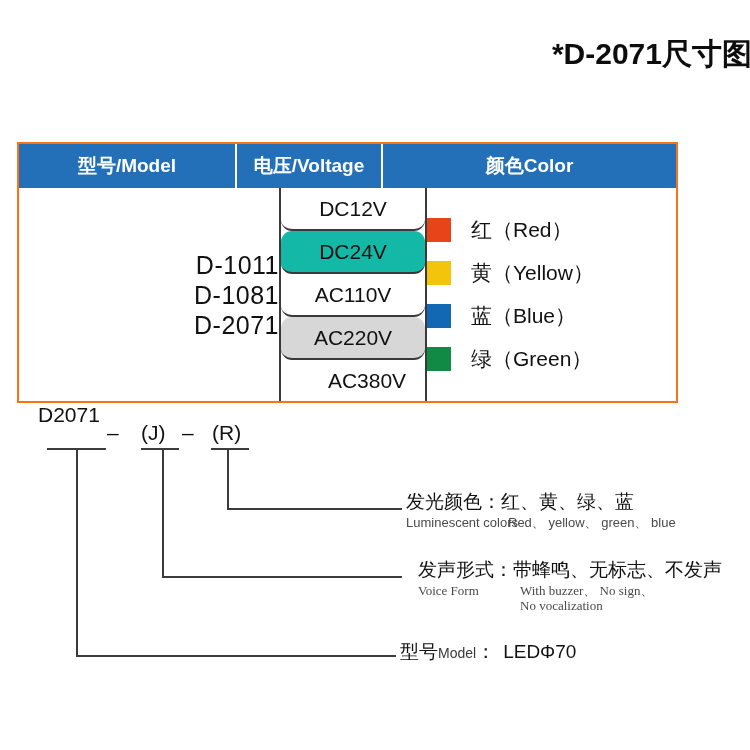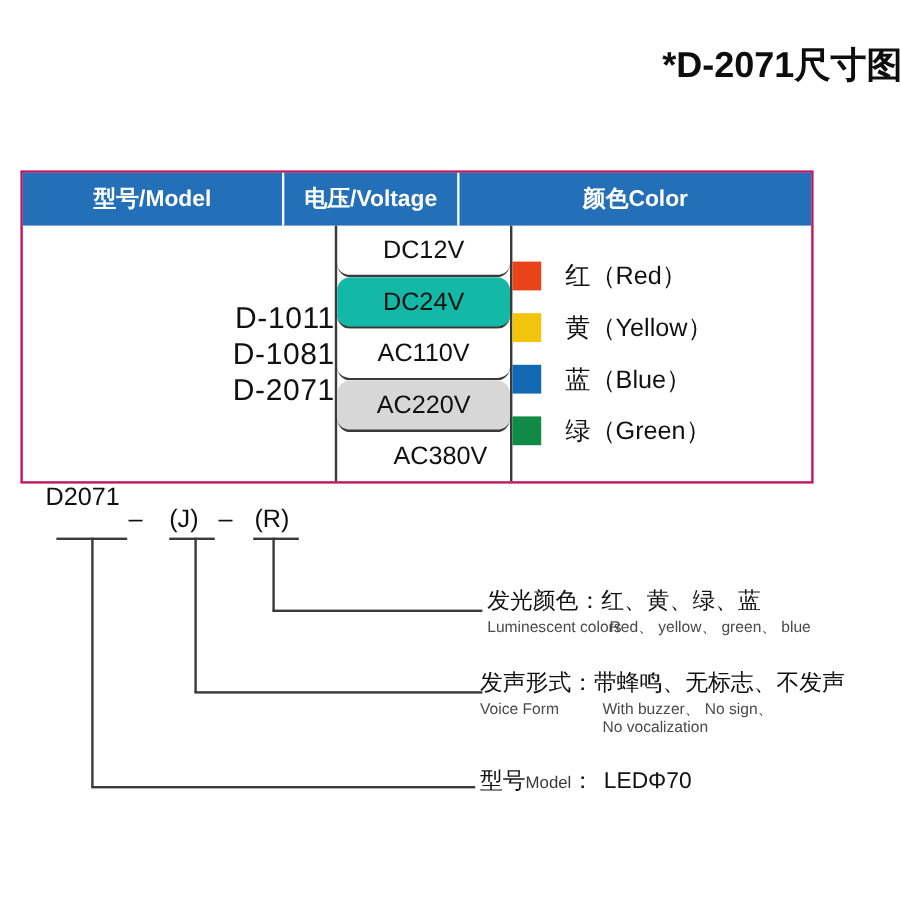--- a/index.html
+++ b/index.html
@@ -32,21 +32,21 @@
     padding-left: 40px;
   }
 
   
   #spec-table {
     position: absolute;
     left: 17px;
     top: 142px;
     width: 661px;
     height: 261px;
-    border: 2px solid #be185d;
+    border: 2px solid #f97316;
     box-sizing: border-box;
     background: #ffffff;
   }
   .thead {
     position: absolute;
     left: 0;
     top: 0;
     width: 100%;
     height: 44px;
     display: flex;
@@ -265,21 +265,21 @@
   <div class="anno" style="left:406px; top:88px;">
     <div class="anno-cn">
       <span class="lead">发光颜色：</span><span>红、黄、绿、蓝</span>
     </div>
     <div class="anno-grid" style="margin-top:2px;">
       <div class="anno-en anno-left">Luminescent colors</div>
       <div class="anno-en anno-right">Red、  yellow、  green、  blue</div>
     </div>
   </div>
 
-  <div class="anno" style="left:400px; top:156px;">
+  <div class="anno" style="left:418px; top:156px;font-family:Liberation Serif, serif;">
     <div class="anno-cn">
       <span class="lead">发声形式：</span><span>带蜂鸣、无标志、不发声</span>
     </div>
     <div class="anno-grid" style="margin-top:2px;">
       <div class="anno-en anno-left">Voice Form</div>
       <div class="anno-right">
         <div class="anno-en">With buzzer、    No sign、</div>
         <div class="anno-en">No vocalization</div>
       </div>
     </div>

